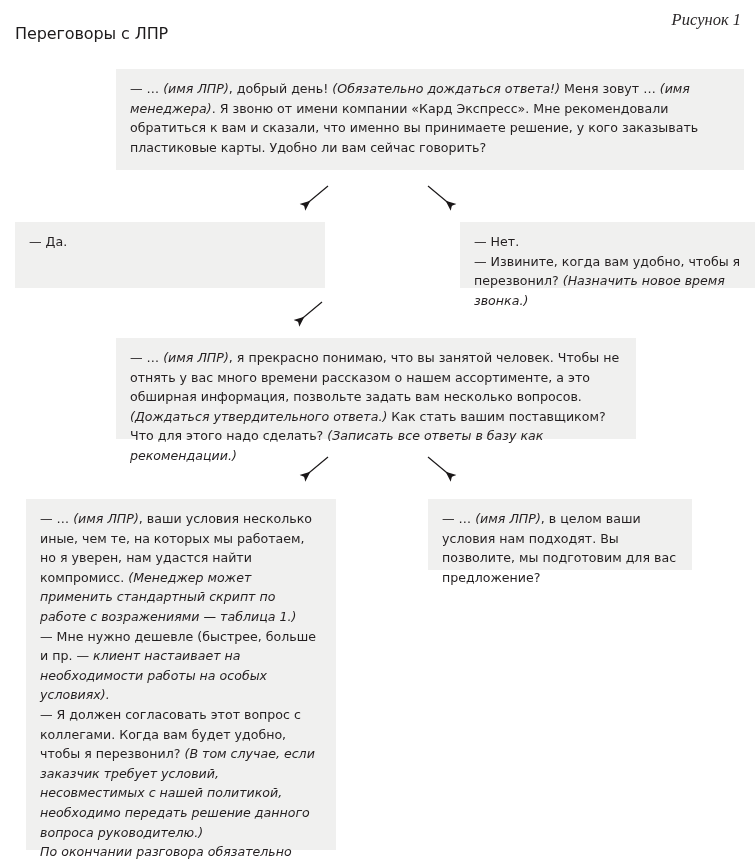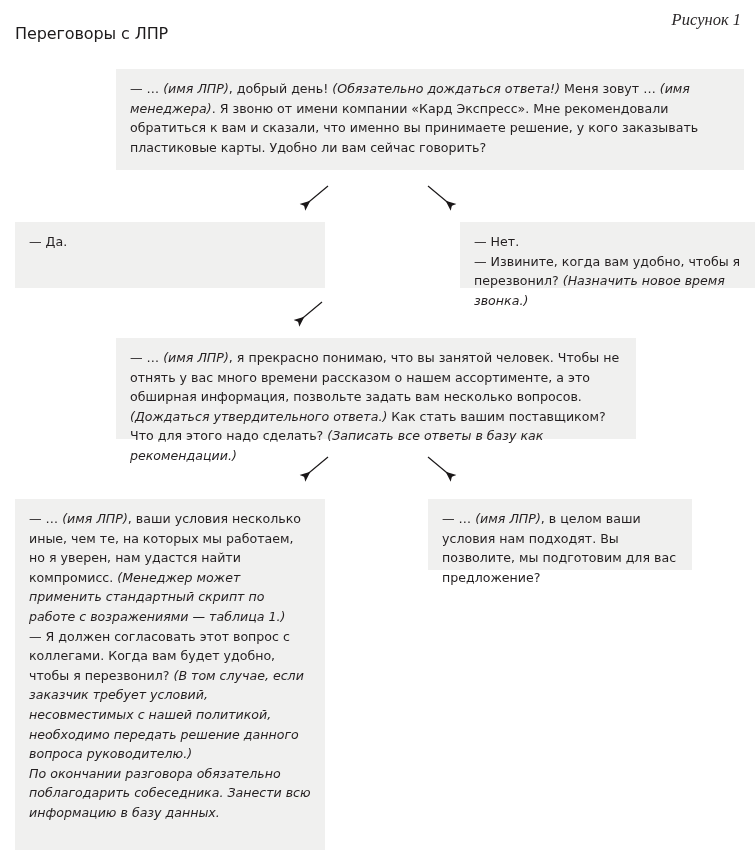--- a/index.html
+++ b/index.html
@@ -64,21 +64,21 @@
   }
   .flow-box .it {
     font-style: italic;
   }
 
   
   #box-opening      { left: 116px; top: 69px;  width: 628px; height: 101px; }
   #box-yes          { left: 15px;  top: 222px; width: 310px; height: 66px; }
   #box-no           { left: 428px; top: 222px; width: 312px; height: 66px; margin-left: 32px; }
   #box-questions    { left: 116px; top: 338px; width: 520px; height: 101px; }
-  #box-objections   { left: 15px;  top: 499px; width: 310px; height: 351px; }
+  #box-objections   { left: 26px;  top: 499px; width: 310px; height: 351px; }
   #box-agreement    { left: 428px; top: 499px; width: 264px; height: 71px; }
 
   
   .arrow {
     position: absolute;
     width: 40px;
     height: 36px;
     overflow: visible;
   }
   #arrow-to-yes      { left: 296px; top: 184px; }
@@ -163,20 +163,21 @@
         <path d="M0,4.5 L9,0.6 L7,4.5 L9,8.4 Z" fill="#1a1718"></path>
       </marker>
     </defs>
     <line x1="8" y1="2" x2="32" y2="22" stroke="#1a1718" stroke-width="1.15" marker-end="url(#ah5)"></line>
   </svg>
 </div>
 
 <div class="flow-box" id="box-objections">
   <div>
       <p><span>—  … </span><span class="it">(имя ЛПР)</span><span>, ваши условия несколько иные, чем те, на которых мы работаем, но я уверен, нам удастся найти компромисс. </span><span class="it">(Менеджер может применить стандартный скрипт по работе с возражениями — таблица 1.)</span></p>
+      <p><span>—  Мне нужно дешевле (быстрее, больше и пр. — </span><span class="it">клиент настаивает на необходимости работы на особых условиях).</span></p>
       <p><span>—  Я должен согласовать этот вопрос с коллегами. Когда вам будет удобно, чтобы я перезвонил? </span><span class="it">(В том случае, если заказчик требует условий, несовместимых с нашей политикой, необходимо передать решение данного вопроса руководителю.)</span></p>
       <p><span class="it">По окончании разговора обязательно поблагодарить собеседника. Занести всю информацию в базу данных.</span></p>
     </div>
 </div>
 
 <div class="flow-box" id="box-agreement">
   <p><span>—  … </span><span class="it">(имя ЛПР)</span><span>, в целом ваши условия нам подходят. Вы позволите, мы подготовим для вас предложение?</span></p>
 </div>
 
 </body></html>

